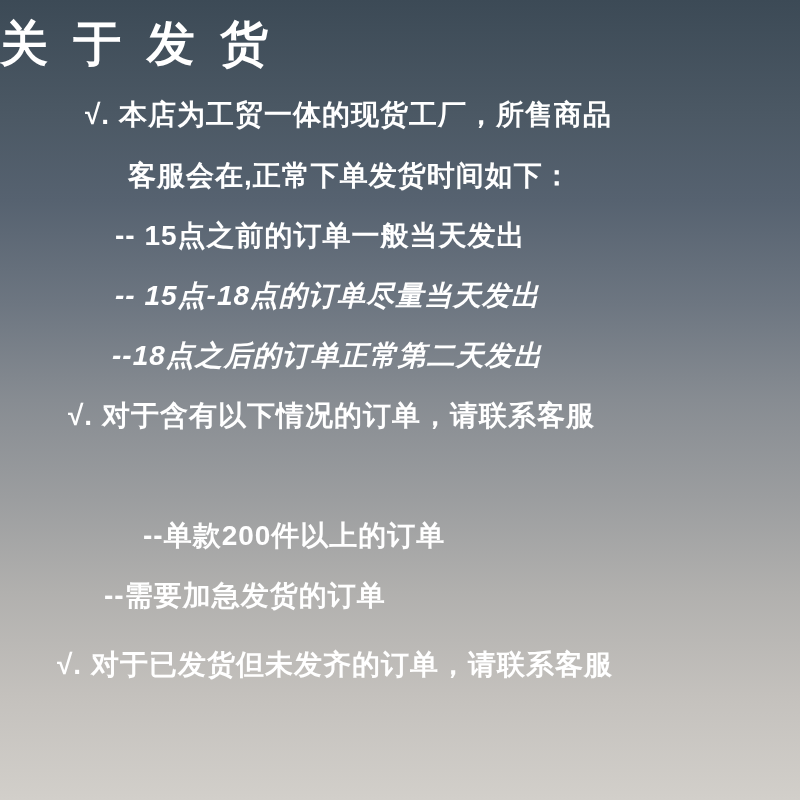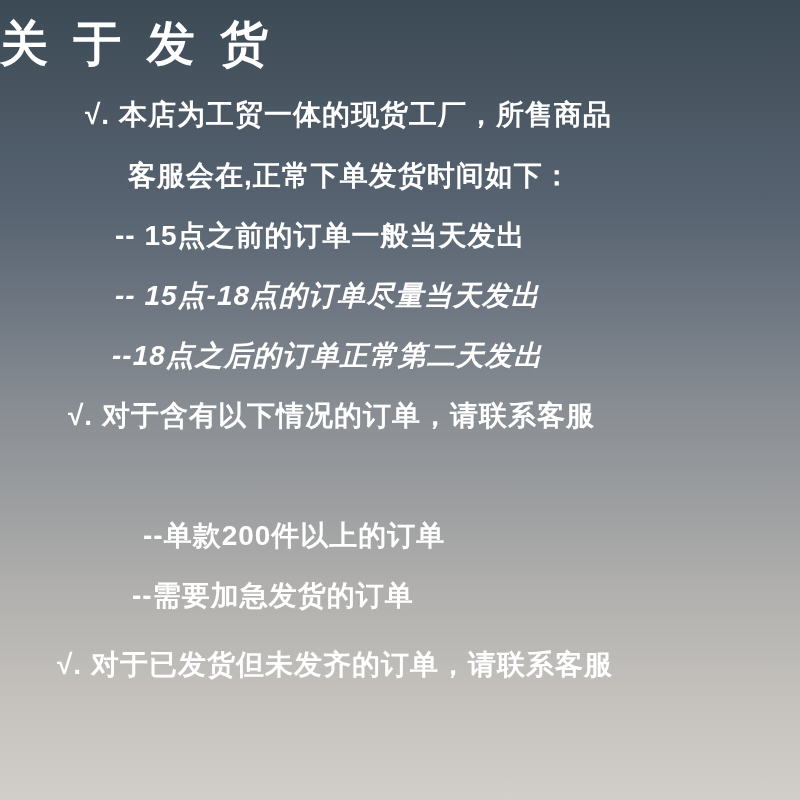--- a/index.html
+++ b/index.html
@@ -46,21 +46,21 @@
   }
   
   .l0  { left: 85px;  top: 100px; }
   .l1  { left: 128px; top: 161px; }
   .l2  { left: 115px; top: 221px; }
   .l3  { left: 115px; top: 281px; font-style: italic; }
   .l4  { left: 112px; top: 341px; font-style: italic; }
   .l5  { left: 68px;  top: 401px; }
   .l6  { left: 104px; top: 461px; }
   .l7  { left: 104px; top: 521px; margin-left: 39px; }
-  .l8  { left: 104px; top: 581px; margin-left: 28px; }
+  .l8  { left: 104px; top: 581px; }
   .l9  { left: 57px;  top: 650px; }
   .l10 { left: 150px; top: 706px; }
 </style>
 </head>
 <body>
 
 <div id="canvas">
 
   <div class="title">关 于 发 货</div>
 

